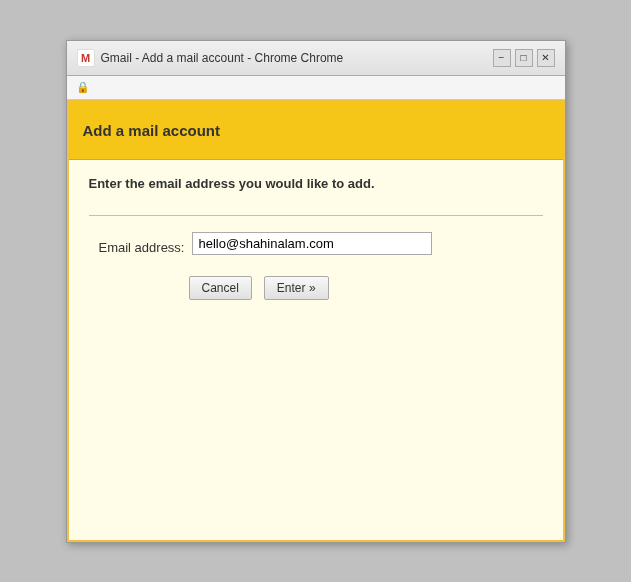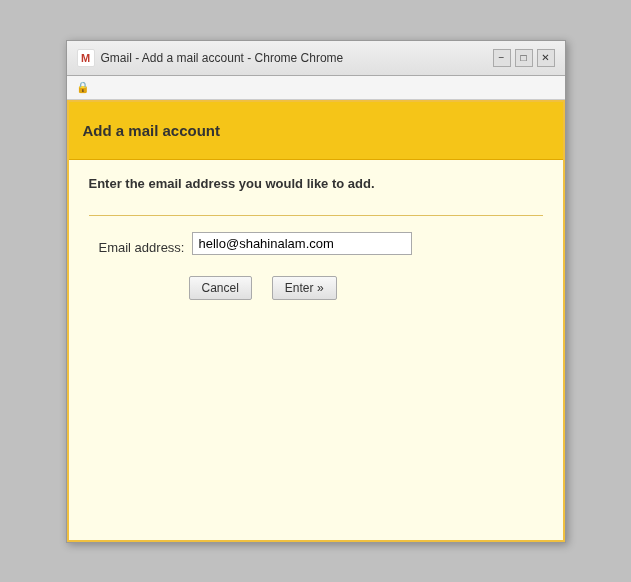--- a/index.html
+++ b/index.html
@@ -146,28 +146,28 @@
       font-size: 13px;
       color: #333;
       margin-right: 8px;
       white-space: nowrap;
     }
 
     .email-input {
       border: 1px solid #aaa;
       padding: 3px 5px;
       font-size: 13px;
-      width: 220px;
+      width: 240px;
       background: white;
       outline: none;
     }
 
     .button-row {
       display: flex;
-      gap: 20px;
+      gap: 12px;
       margin-left: 10px;
       padding-left: 90px;
     }
 
     .btn {
       padding: 4px 12px;
       font-size: 12px;
       border: 1px solid #aaa;
       background: linear-gradient(to bottom, #f8f8f8, #e0e0e0);
       cursor: pointer;

